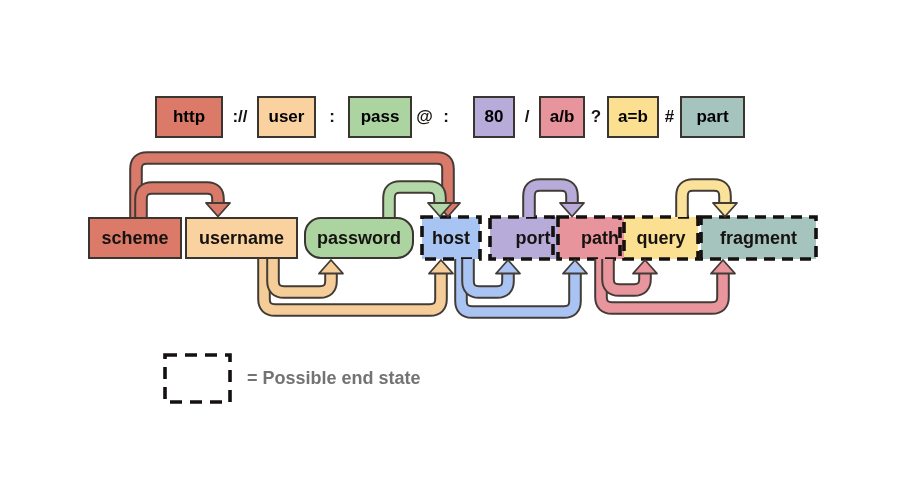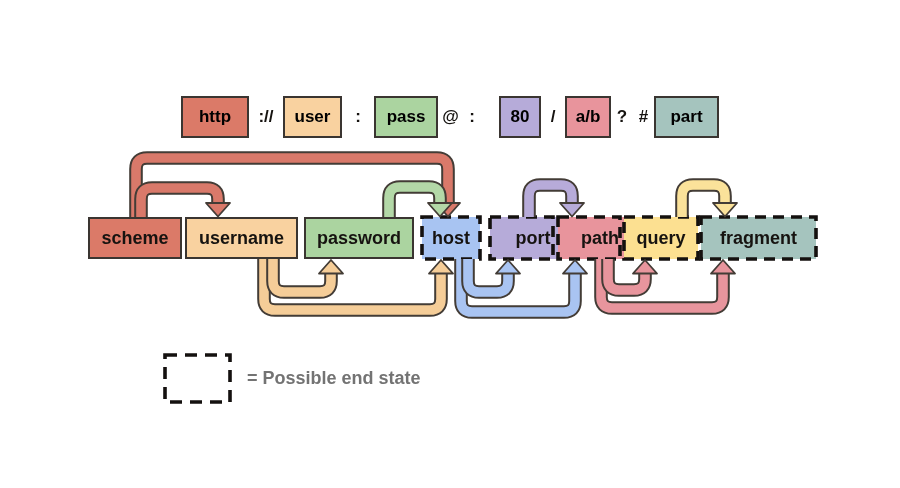--- a/index.html
+++ b/index.html
@@ -25,20 +25,21 @@
       <div class="usep" style="width: 34px;">://</div>
       <div class="ubox" style="width: 59px; background: rgb(249, 210, 160);">user</div>
       <div class="usep" style="width: 32px;">:</div>
       <div class="ubox" style="width: 64px; background: rgb(171, 212, 160);">pass</div>
       <div class="usep" style="width: 25px;">@</div>
       <div class="usep" style="width: 18px;">:</div>
       <div class="ubox" style="width: 42px; background: rgb(182, 171, 217); margin-left: 18px;">80</div>
       <div class="usep" style="width: 24px;">/</div>
       <div class="ubox" style="width: 46px; background: rgb(232, 148, 156);">a/b</div>
       <div class="usep" style="width: 22px;">?</div>
+      <div class="ubox" style="width: 52px; background: rgb(252, 224, 145);">a=b</div>
       <div class="usep" style="width: 21px;">#</div>
       <div class="ubox" style="width: 65px; background: rgb(165, 196, 190);">part</div>
     </div>
 
   <svg class="overlay" viewBox="0 0 900 488">
       <rect x="422" y="217" width="58" height="42" fill="none" stroke="#14110f" stroke-width="3.6" stroke-dasharray="11 7"></rect>
       <rect x="490" y="217" width="63" height="42" fill="none" stroke="#14110f" stroke-width="3.6" stroke-dasharray="11 7"></rect>
       <rect x="558" y="217" width="62" height="42" fill="none" stroke="#14110f" stroke-width="3.6" stroke-dasharray="11 7"></rect>
       <rect x="624" y="217" width="74" height="42" fill="none" stroke="#14110f" stroke-width="3.6" stroke-dasharray="11 7"></rect>
       <rect x="701" y="217" width="115" height="42" fill="none" stroke="#14110f" stroke-width="3.6" stroke-dasharray="11 7"></rect>
@@ -95,19 +96,19 @@
       </g>
       <g>
         <path d="M 608 259 L 608 279 Q 608 290 619 290 L 634 290 Q 645 290 645 279 L 645 272" fill="none" stroke="#433c36" stroke-width="13.6"></path>
         <path d="M 608 259 L 608 279 Q 608 290 619 290 L 634 290 Q 645 290 645 279 L 645 272" fill="none" stroke="#e8959d" stroke-width="9.6"></path>
         <polygon points="633,273.5 657,273.5 645,260" fill="#e8959d" stroke="#433c36" stroke-width="1.8" stroke-linejoin="round"></polygon>
       </g>
     </svg>
   <div class="legend-label">= Possible end state</div>
 <div class="sbox solid" style="left: 88px; width: 94px; background: rgb(219, 122, 104);">scheme</div>
     <div class="sbox solid" style="left: 185px; width: 113px; background: rgb(249, 210, 160);">username</div>
-    <div class="sbox solid" style="left: 304px; width: 110px; background: rgb(171, 212, 160);">password</div>
+    <div class="sbox solid" style="left: 304px; width: 110px; background: rgb(171, 212, 160); border-radius: 17px;">password</div>
     <div class="sbox" style="left: 422px; width: 58px; background: rgb(168, 196, 242);">host</div>
     <div class="sbox" style="left: 490px; width: 86px; background: rgb(182, 171, 217);">port</div>
     <div class="sbox" style="left: 558px; width: 84px; background: rgb(232, 148, 156);">path</div>
     <div class="sbox" style="left: 624px; width: 74px; background: rgb(252, 224, 145);">query</div>
     <div class="sbox" style="left: 701px; width: 115px; background: rgb(165, 196, 190);">fragment</div>
   </div>
 
 </body></html>

